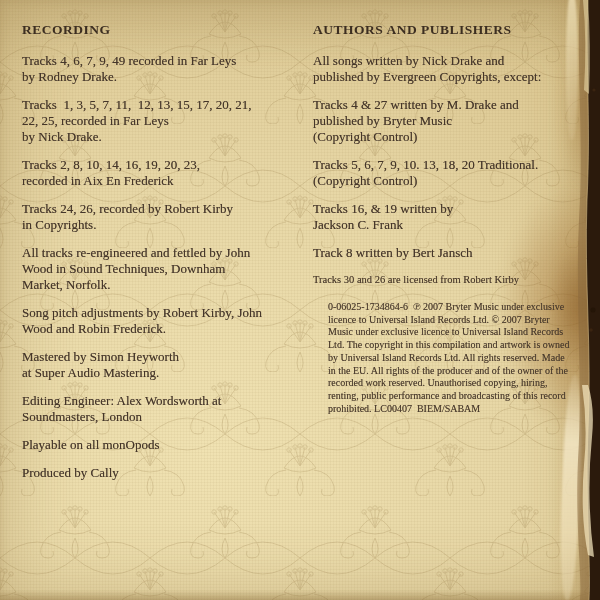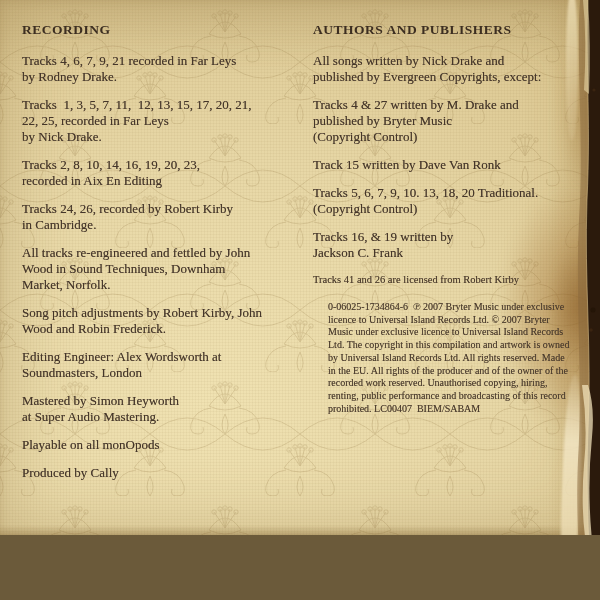--- a/index.html
+++ b/index.html
@@ -1,18 +1,18 @@
 <!DOCTYPE html>
 <html><head>
 <meta charset="utf-8">
 <style>
   html,body{margin:0;padding:0;background:#6b5a3a;}
   .page{
     position:relative;
-    width:600px;height:535px;
+    width:600px;height:600px;
     overflow:hidden;
     background:
       radial-gradient(120% 110% at 35% 75%, #f0e2b2 0%, #e7d7a6 42%, #ddc994 72%, #d2bc83 100%);
     font-family:"Liberation Serif","DejaVu Serif",serif;
     color:#45362a;
   }
   .grain{
     position:absolute;inset:0;z-index:1;pointer-events:none;
     background:
       repeating-linear-gradient(0deg, rgba(125,98,48,.05) 0 1px, transparent 1px 3px),
@@ -131,55 +131,55 @@
     <path d="M36,0 C33,50 39,120 35,200 C32,280 40,350 36,430 C33,500 39,560 37,600" fill="none" stroke="#d9c08a" stroke-width="1" opacity="0.6"></path>
     <path d="M30,385 q6,40 2,80 q-4,50 4,90 l6,2 q-8,-60 -2,-120 q3,-30 -4,-52 Z" fill="#f0e2ba" opacity="0.75"></path>
     <path d="M31,0 q4,40 1,90 l5,4 q2,-50 -1,-94 Z" fill="#e8d7a6" opacity="0.6"></path>
     <circle cx="41" cy="310" r="2.5" fill="#241507"></circle>
     <circle cx="39" cy="330" r="1.8" fill="#3a2410"></circle>
     <circle cx="42" cy="90" r="1.6" fill="#3a2410"></circle>
   </svg>
 
   <div class="col col-left">
     <h2>RECORDING</h2>
-    <p>Tracks 4, 6, 7, 9, 21 recorded in Far Leys
+    <p>Tracks 4, 6, 7, 9, 49 recorded in Far Leys
 by Rodney Drake.</p>
     <p>Tracks  1, 3, 5, 7, 11,  12, 13, 15, 17, 20, 21,
 22, 25, recorded in Far Leys
 by Nick Drake.</p>
     <p>Tracks 2, 8, 10, 14, 16, 19, 20, 23,
-recorded in Aix En Editing</p>
+recorded in Aix En Frederick</p>
     <p>Tracks 24, 26, recorded by Robert Kirby
-in Cambridge.</p>
+in Copyrights.</p>
     <p>All tracks re-engineered and fettled by John
 Wood in Sound Techniques, Downham
 Market, Norfolk.</p>
     <p>Song pitch adjustments by Robert Kirby, John
 Wood and Robin Frederick.</p>
+    <p>Mastered by Simon Heyworth
+at Super Audio Mastering.</p>
     <p>Editing Engineer: Alex Wordsworth at
 Soundmasters, London</p>
-    <p>Mastered by Simon Heyworth
-at Super Audio Mastering.</p>
     <p>Playable on all monOpods</p>
     <p>Produced by Cally</p>
   </div>
 
   <div class="col col-right">
     <h2>AUTHORS AND PUBLISHERS</h2>
     <p>All songs written by Nick Drake and
 published by Evergreen Copyrights, except:</p>
     <p>Tracks 4 &amp; 27 written by M. Drake and
 published by Bryter Music
 (Copyright Control)</p>
-    <p>Track 15 written by Dave Van Ronk</p>
     <p>Tracks 5, 6, 7, 9, 10. 13, 18, 20 Traditional.
 (Copyright Control)</p>
     <p>Tracks 16, &amp; 19 written by
 Jackson C. Frank</p>
-    <p class="small-note">Tracks 41 and 26 are licensed from Robert Kirby</p>
+    <p>Track 8 written by Bert Jansch</p>
+    <p class="small-note">Tracks 30 and 26 are licensed from Robert Kirby</p>
     <p class="fine-print">0-06025-1734864-6  ℗ 2007 Bryter Music under exclusive
 licence to Universal Island Records Ltd. © 2007 Bryter
 Music under exclusive licence to Universal Island Records
 Ltd. The copyright in this compilation and artwork is owned
 by Universal Island Records Ltd. All rights reserved. Made
 in the EU. All rights of the producer and of the owner of the
 recorded work reserved. Unauthorised copying, hiring,
 renting, public performance and broadcasting of this record
 prohibited. LC00407  BIEM/SABAM</p>
   </div>

